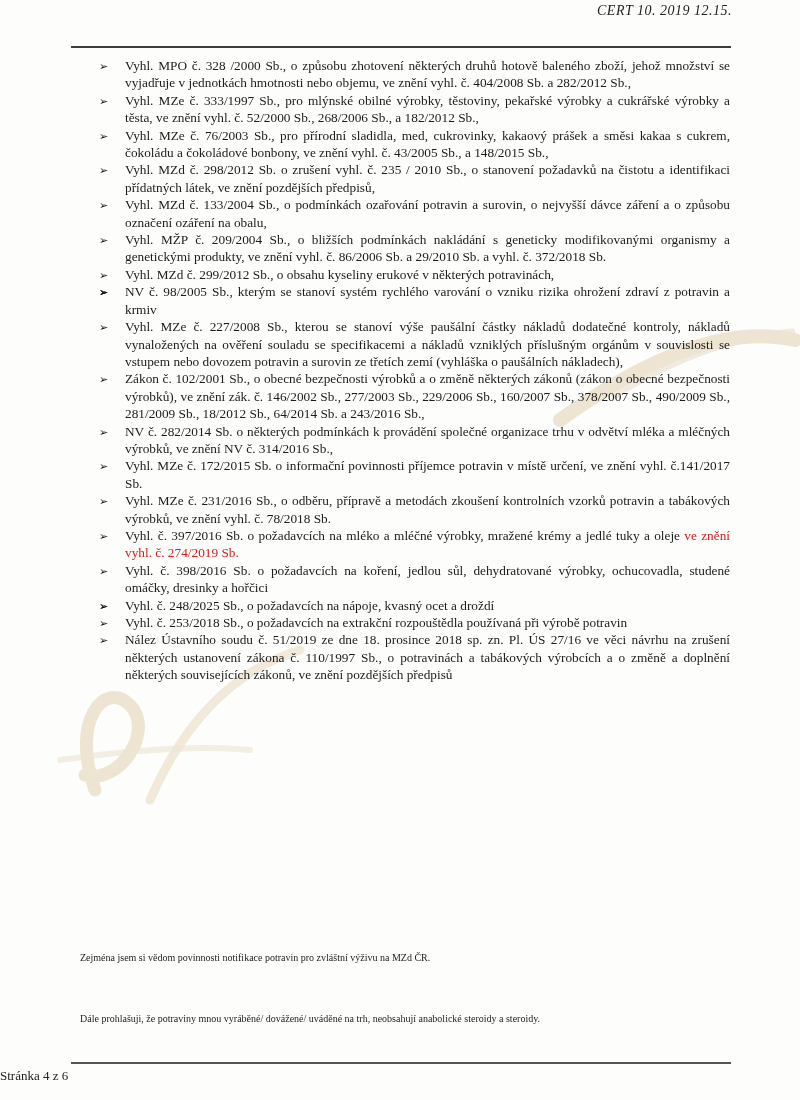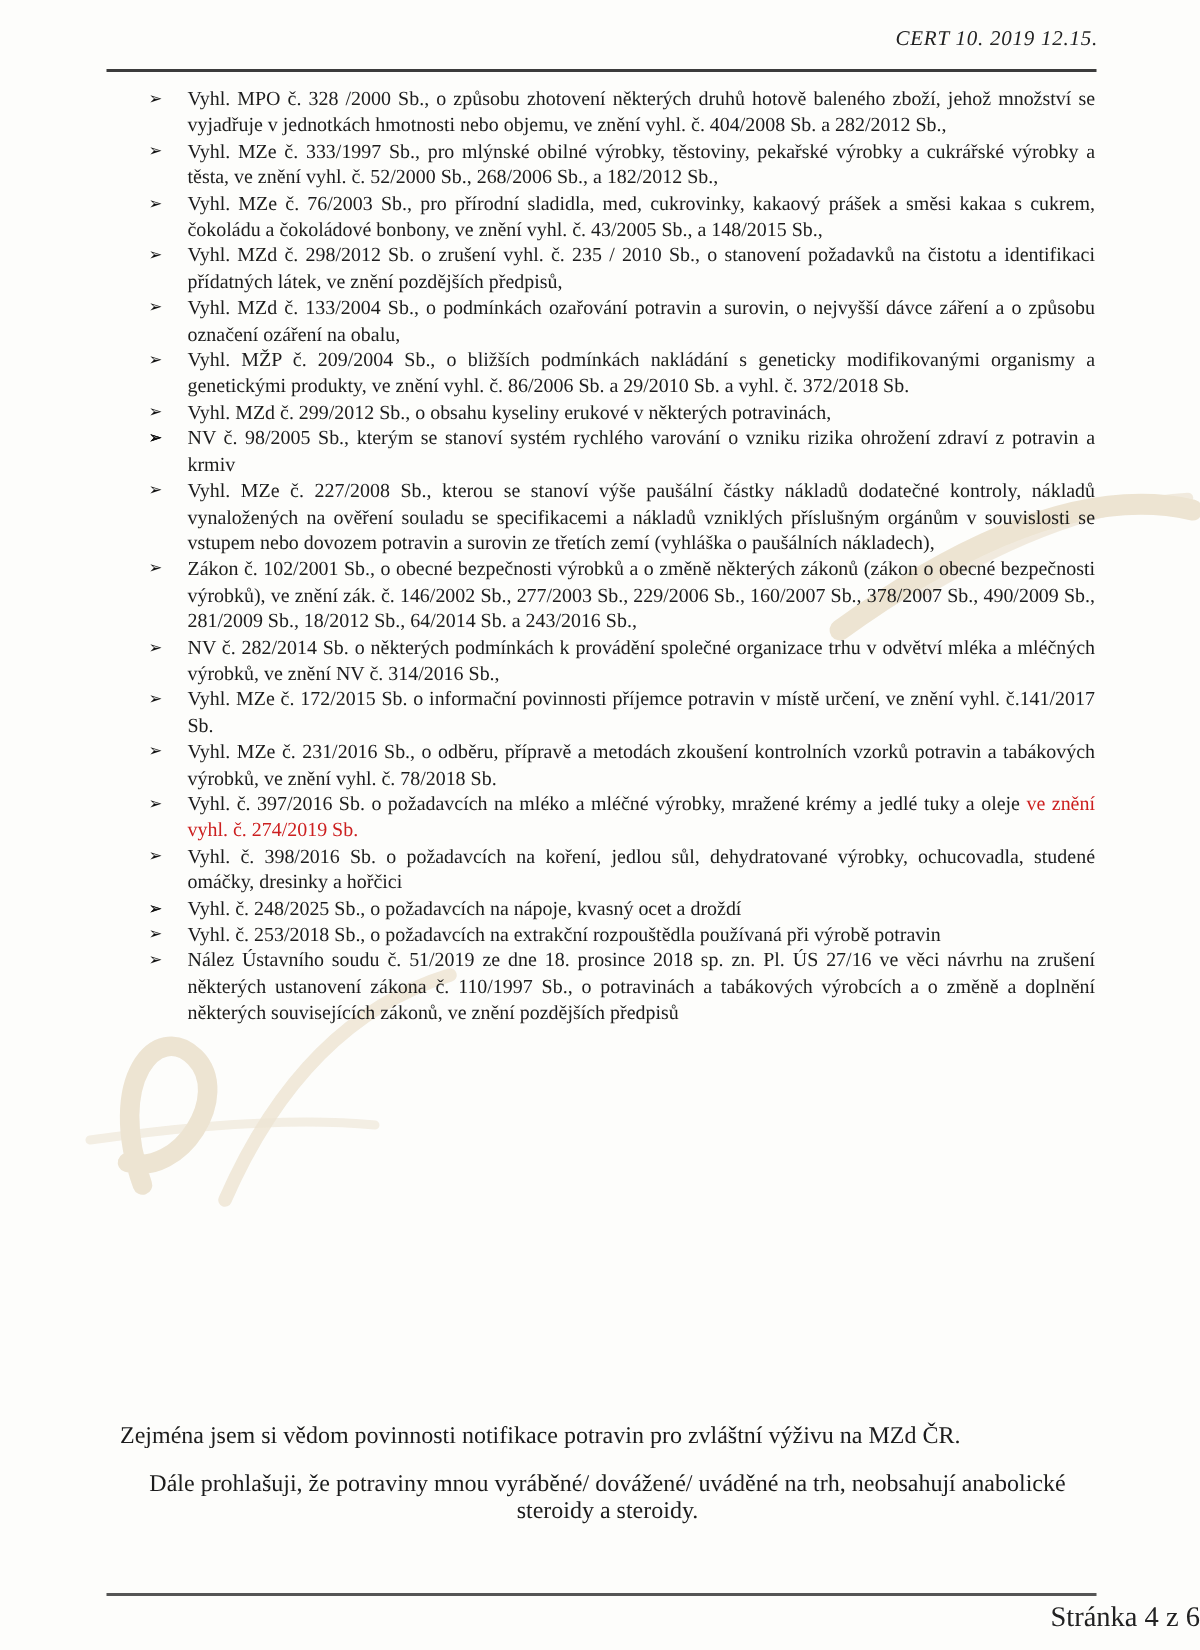--- a/index.html
+++ b/index.html
@@ -5,51 +5,51 @@
   html, body { margin: 0; padding: 0; }
   body {
     width: 800px; height: 1100px;
     background: #fdfdfb;
     font-family: "Liberation Serif", serif;
     color: #1c1c1c;
     position: relative;
     overflow: hidden;
   }
   .stamp {
-    position: absolute; top: 19px; right: 68px;
+    position: absolute; top: 3px; right: 68px;
     font-style: italic; font-size: 14px; letter-spacing: .5px; color: #222;
   }
   .rule-top {
     position: absolute; top: 46px; left: 71px; right: 69px;
     height: 2px; background: #3c3c3c;
   }
   .decree-list {
     position: absolute; top: 57px; left: 97px; right: 70px;
     font-size: 13.3px; line-height: 17.4px;
   }
   .item {
     position: relative; padding-left: 28px; text-align: justify;
   }
   .bullet {
     position: absolute; left: 2px; top: 1px; font-size: 11px; color: #111;
   }
   .b { font-weight: normal; }
   .para {
     position: absolute; left: 80px; right: 70px;
-    font-size: 16px; line-height: 18px; text-align: left;
+    font-size: 10px; line-height: 18px; text-align: left;
   }
   .para-1 { top: 949px; }
-  .para-2 { top: 981px; text-align: center; }
+  .para-2 { top: 1010px; }
   .rule-bottom {
     position: absolute; top: 1062px; left: 71px; right: 69px;
     height: 1.5px; background: #555;
   }
   .footer {
     position: absolute; top: 1068px; left: 0; right: 0;
-    text-align: right; font-size: 19px; color: #222;
+    text-align: left; font-size: 13px; color: #222;
   }
   .watermark {
     position: absolute; inset: 0; pointer-events: none;
   }
 </style>
 </head>
 <body>
 
 <svg class="watermark" width="800" height="1100" viewBox="0 0 800 1100" xmlns="http://www.w3.org/2000/svg">
   <g stroke="#d9c5a0" fill="none" stroke-linecap="round" opacity="0.45">

